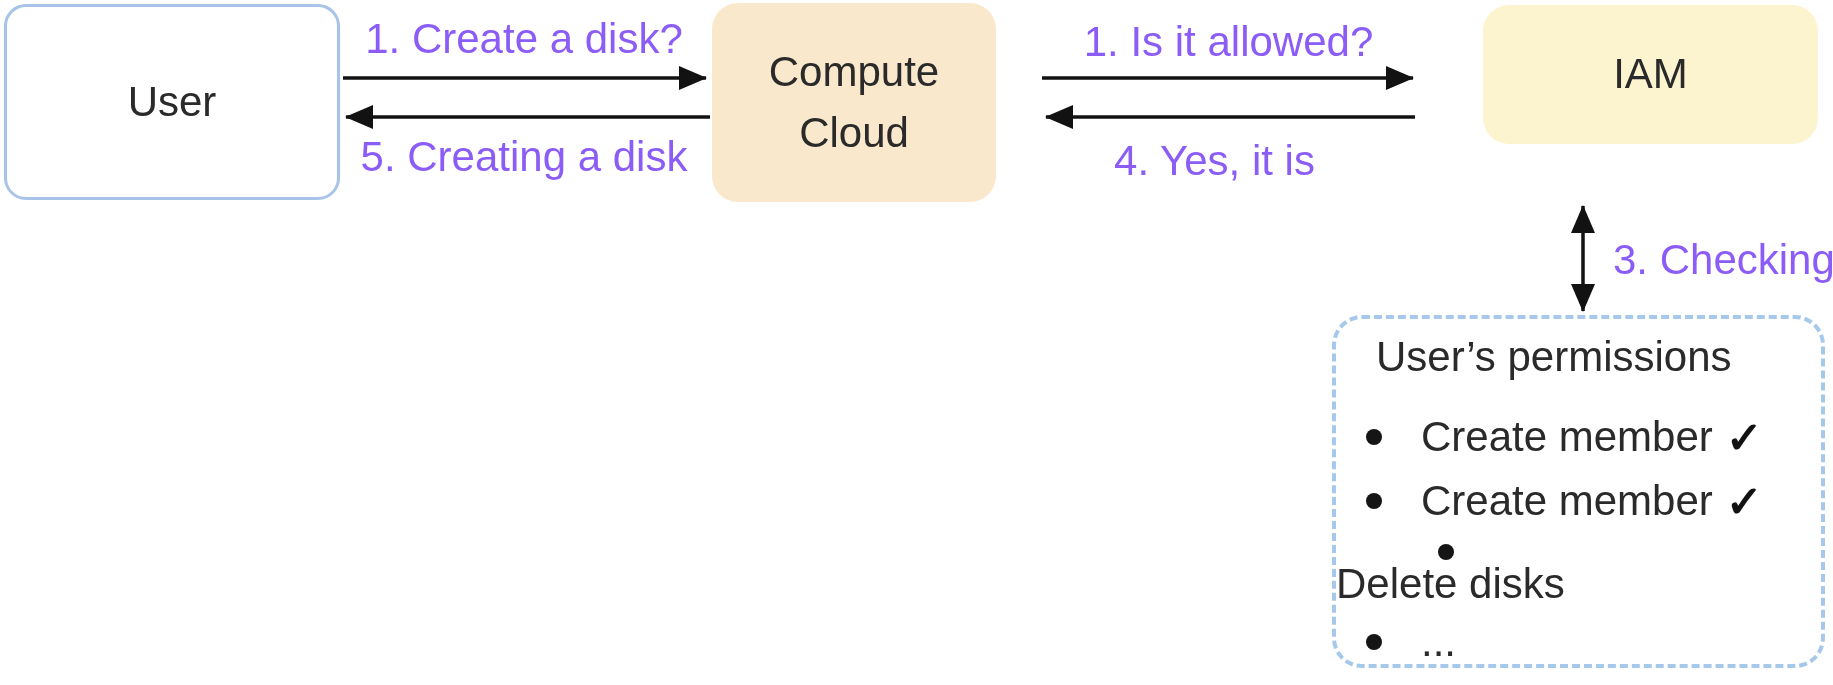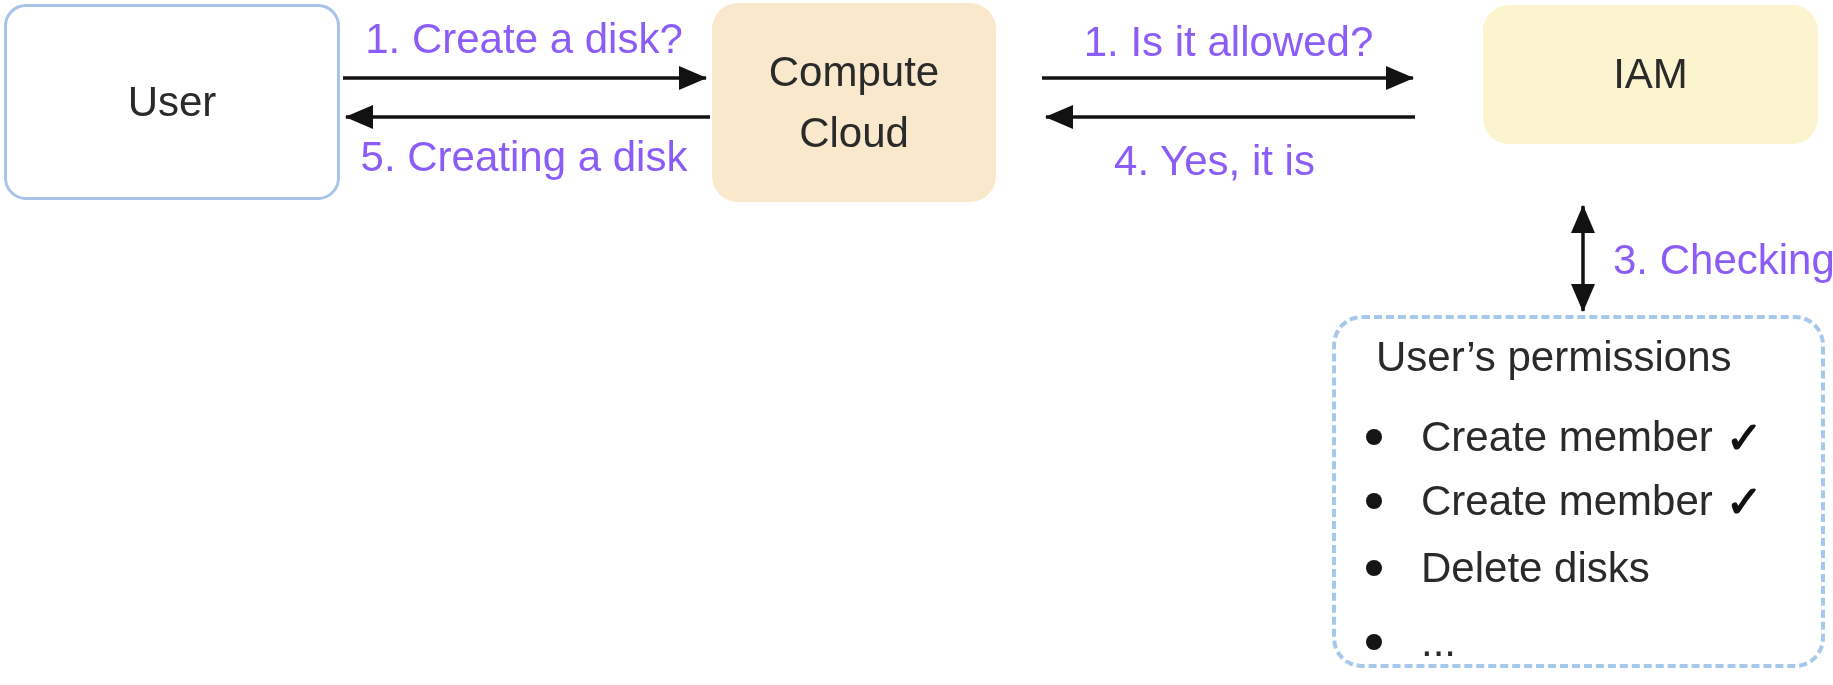--- a/index.html
+++ b/index.html
@@ -96,21 +96,21 @@
     position: absolute;
     left: 0;
     height: 48px;
     display: flex;
     align-items: center;
     font-size: 42px;
     white-space: nowrap;
   }
   #perm-item-0 { top: 94px; }
   #perm-item-1 { top: 158px; }
-  #perm-item-2 { top: 225px; }
+  #perm-item-2 { top: 225px; flex-direction: column; }
   #perm-item-3 { top: 299px; }
   .bullet {
     width: 16px; height: 16px;
     border-radius: 50%;
     background: #151515;
     margin-left: 30px;
     margin-right: 39px;
     flex: 0 0 auto;
   }
   .check {

